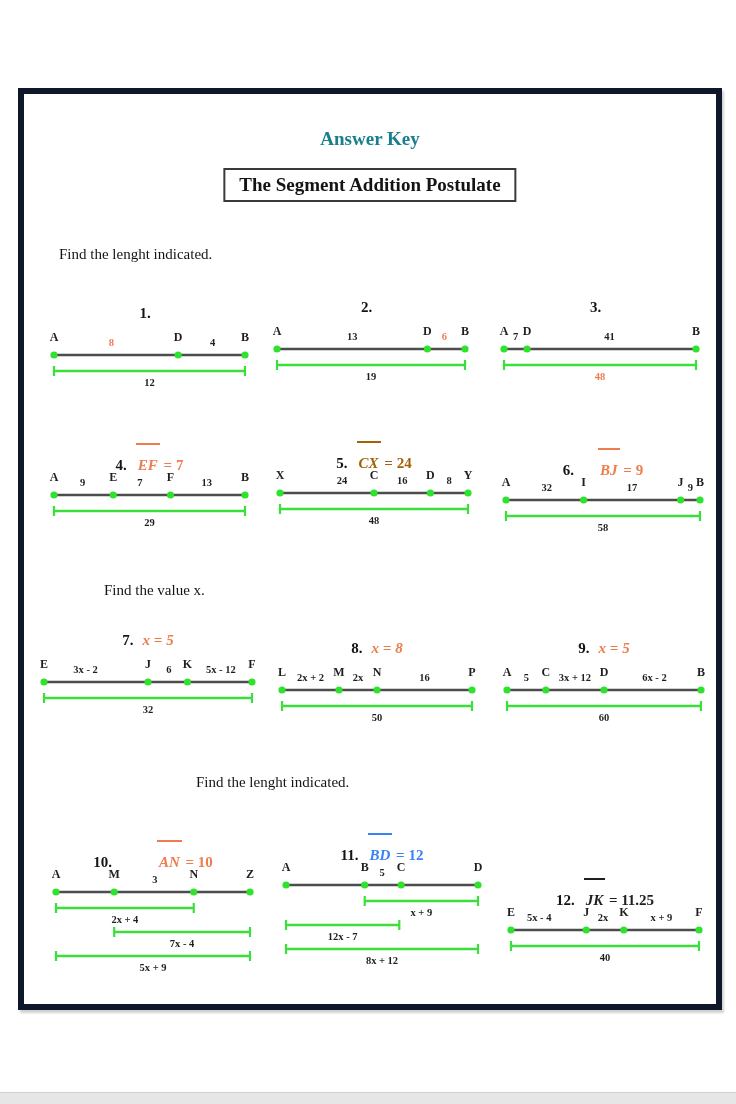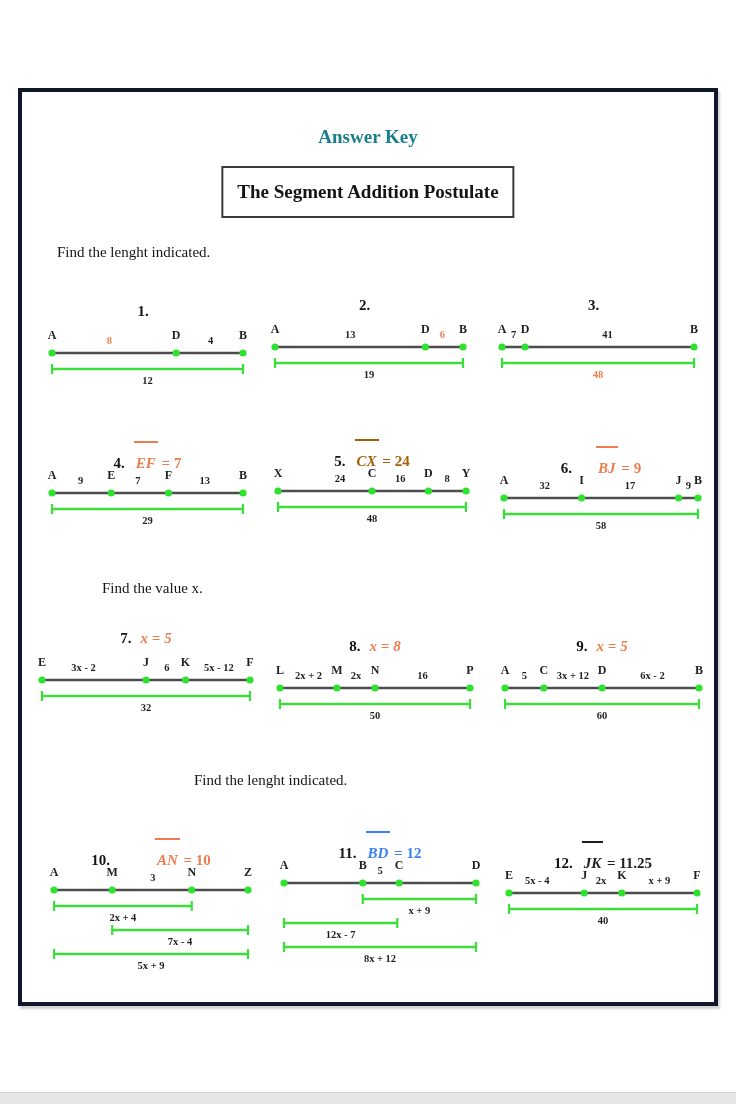--- a/index.html
+++ b/index.html
@@ -3,30 +3,30 @@
 <meta charset="utf-8">
 <style>
   html,body{margin:0;padding:0;}
   body{
     width:736px;height:1104px;background:#ffffff;position:relative;overflow:hidden;
     font-family:"Liberation Serif","DejaVu Serif",serif;color:#1f1f1f;
   }
   .sheet{position:absolute;inset:0;background:#ffffff;}
   .page-border{
     position:absolute;left:18px;top:88px;width:692px;height:910px;
-    border:4px solid #0f172a;background:#ffffff;
+    border:6px solid #0f172a;background:#ffffff;
     box-shadow:2px 3px 2px rgba(0,0,0,0.18);
   }
   .answer-key{
     position:absolute;left:0;top:34px;width:100%;text-align:center;
     font-size:19px;font-weight:bold;color:#1a7f8c;
   }
   .title-box{
     position:absolute;left:50%;top:74px;transform:translateX(-50%);
-    border:2px solid #3a3a3a;padding:13px 14px;background:#ffffff;
+    border:2px solid #3a3a3a;padding:4px 14px;background:#ffffff;
     font-size:19px;font-weight:bold;color:#141414;white-space:nowrap;
   }
   .section-heading{
     position:absolute;font-size:15px;font-weight:normal;color:#141414;white-space:nowrap;
   }
   #h-find1{left:35px;top:152px;}
   #h-findx{left:80px;top:488px;}
   #h-find2{left:172px;top:680px;}
   .problem{position:absolute;}
   .p-header{
@@ -311,21 +311,21 @@
               <text x="68.64" y="85" text-anchor="middle" font-size="10.5" fill="#1f1f1f">12x - 7</text>
             </g>
             <g>
               <line x1="12" y1="94" x2="204" y2="94" stroke="#3cde3c" stroke-width="2.6"></line>
               <line x1="12" y1="89" x2="12" y2="99" stroke="#3cde3c" stroke-width="2.2"></line>
               <line x1="204" y1="89" x2="204" y2="99" stroke="#3cde3c" stroke-width="2.2"></line>
               <text x="108" y="109" text-anchor="middle" font-size="10.5" fill="#1f1f1f">8x + 12</text>
             </g>
           </svg>
         </div>
-        <div class="problem" style="left: 475px; top: 749px; width: 212px;">
+        <div class="problem" style="left: 475px; top: 784px; width: 212px;">
           <div class="p-header"><span class="p-num">12.</span><span style="color: rgb(31, 31, 31);"><span class="ov ital">JK</span> = 11.25</span></div>
           <svg width="212" height="66" class="diagram">
             <line x1="12" y1="30" x2="200" y2="30" stroke="#4d4d4d" stroke-width="2.4"></line>
             <circle cx="12" cy="30" r="3.6" fill="#2ee22e"></circle>
             <text x="12" y="16" text-anchor="middle" font-size="12" fill="#1f1f1f">E</text>
             <circle cx="87.2" cy="30" r="3.6" fill="#2ee22e"></circle>
             <text x="87.2" y="16" text-anchor="middle" font-size="12" fill="#1f1f1f">J</text>
             <circle cx="124.8" cy="30" r="3.6" fill="#2ee22e"></circle>
             <text x="124.8" y="16" text-anchor="middle" font-size="12" fill="#1f1f1f">K</text>
             <circle cx="200" cy="30" r="3.6" fill="#2ee22e"></circle>

